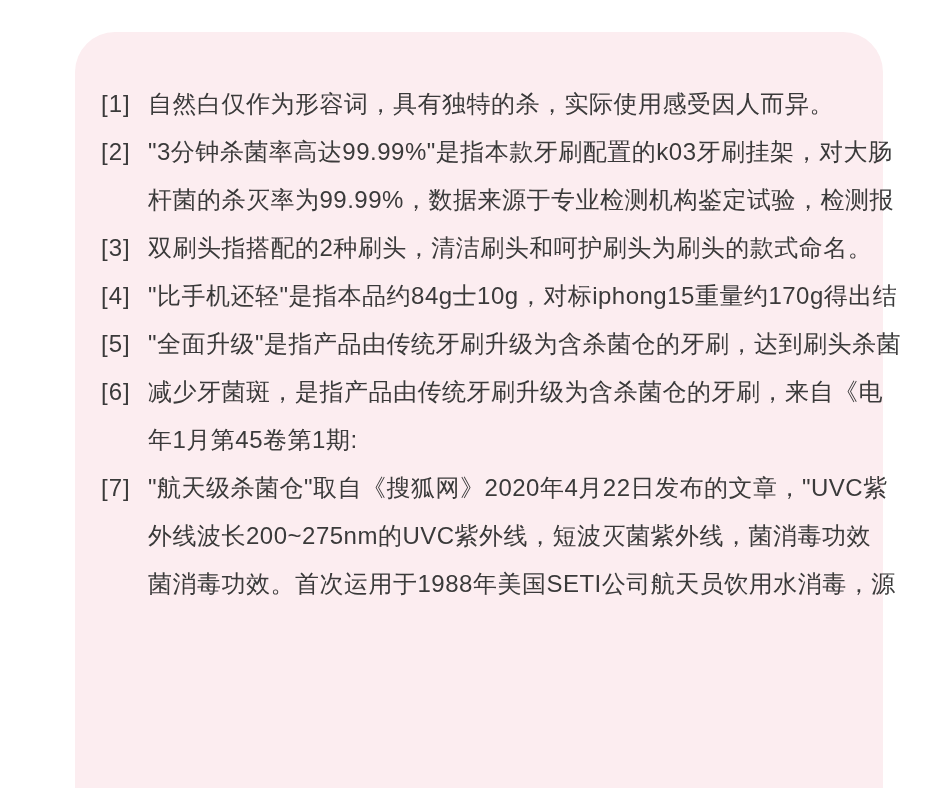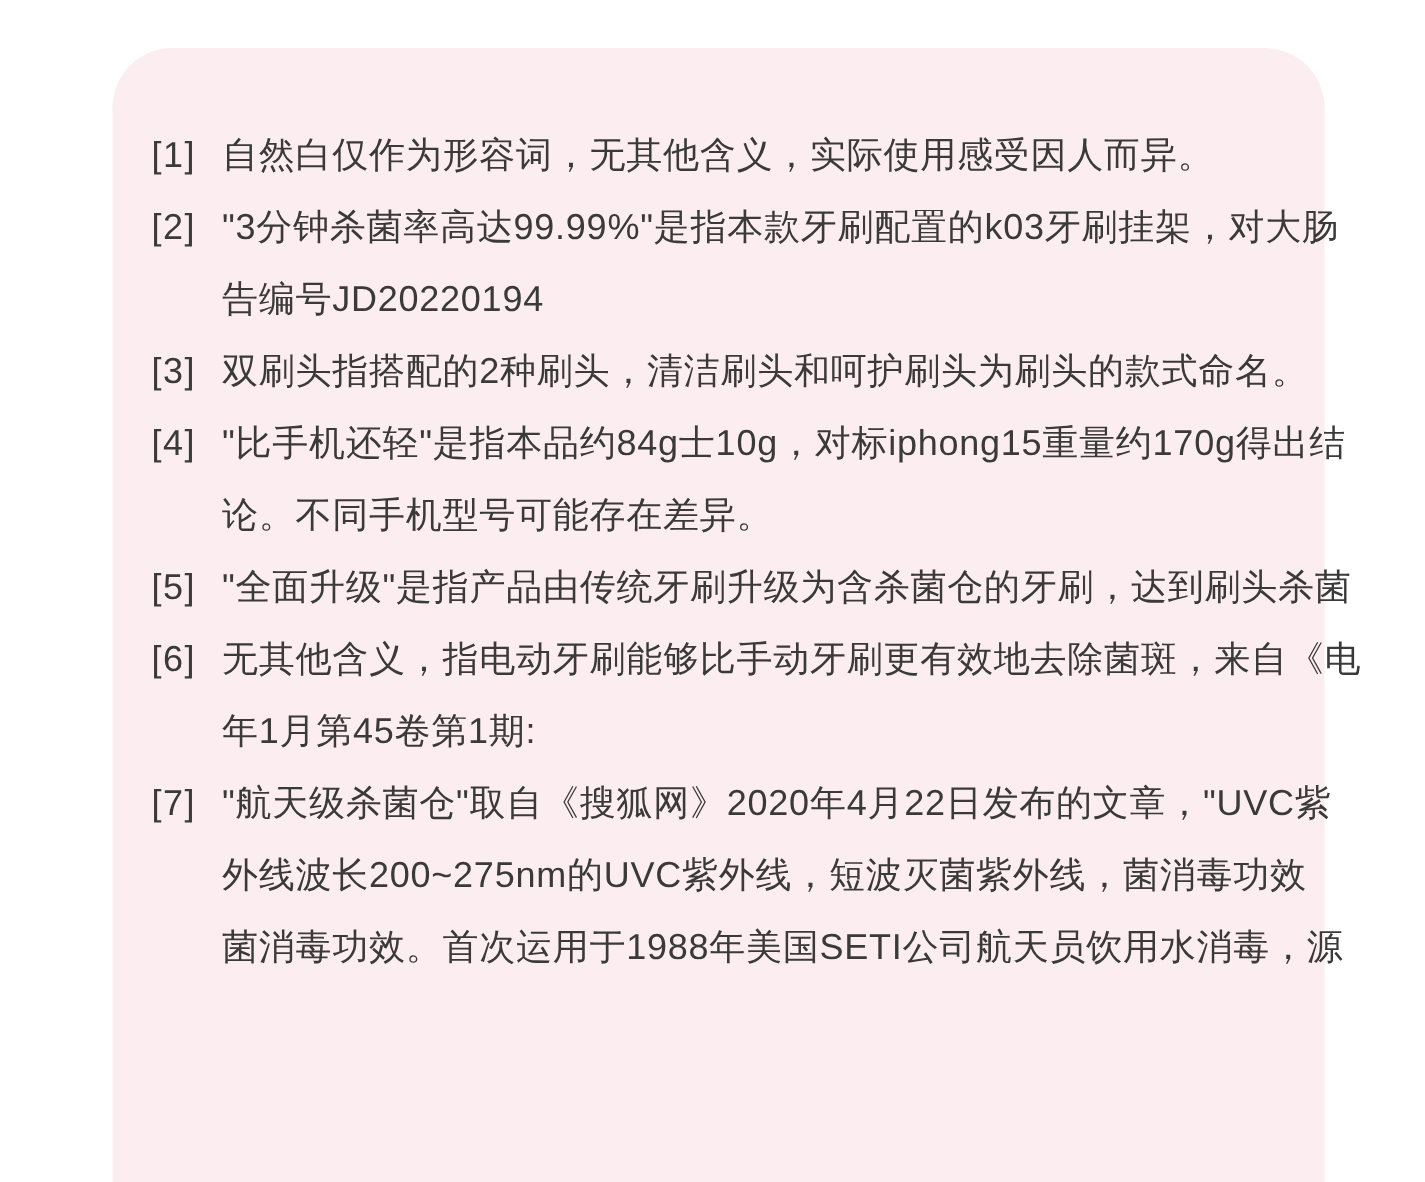--- a/index.html
+++ b/index.html
@@ -54,58 +54,57 @@
 </style>
 </head>
 <body style="background: rgb(255, 255, 255);">
 
 <div class="page">
   <section class="card" style="background: rgb(252, 237, 240);">
     <div class="content" id="footnote-list">
   <div class="footnote" style="color: rgb(58, 58, 58);">
     <span class="marker">[1]</span>
     <span class="lines">
-            <span class="line">自然白仅作为形容词，无其他含义，实际使用感受因人而异。</span>
+            <span class="line">自然白仅作为形容词，具有独特的杀，实际使用感受因人而异。</span>
           </span>
   </div>
 
   <div class="footnote" style="color: rgb(58, 58, 58);">
     <span class="marker">[2]</span>
     <span class="lines">
             <span class="line">"3分钟杀菌率高达99.99%"是指本款牙刷配置的k03牙刷挂架，对大肠</span>
-            <span class="line">告编号JD20220194</span>
+            <span class="line">杆菌的杀灭率为99.99%，数据来源于专业检测机构鉴定试验，检测报</span>
           </span>
   </div>
 
   <div class="footnote" style="color: rgb(58, 58, 58);">
     <span class="marker">[3]</span>
     <span class="lines">
             <span class="line">双刷头指搭配的2种刷头，清洁刷头和呵护刷头为刷头的款式命名。</span>
           </span>
   </div>
 
   <div class="footnote" style="color: rgb(58, 58, 58);">
     <span class="marker">[4]</span>
     <span class="lines">
             <span class="line">"比手机还轻"是指本品约84g士10g，对标iphong15重量约170g得出结</span>
-            <span class="line">论。不同手机型号可能存在差异。</span>
           </span>
   </div>
 
   <div class="footnote" style="color: rgb(58, 58, 58);">
     <span class="marker">[5]</span>
     <span class="lines">
             <span class="line">"全面升级"是指产品由传统牙刷升级为含杀菌仓的牙刷，达到刷头杀菌</span>
           </span>
   </div>
 
   <div class="footnote" style="color: rgb(58, 58, 58);">
     <span class="marker">[6]</span>
     <span class="lines">
-            <span class="line">无其他含义，指电动牙刷能够比手动牙刷更有效地去除菌斑，来自《电</span>
+            <span class="line">减少牙菌斑，是指产品由传统牙刷升级为含杀菌仓的牙刷，来自《电</span>
             <span class="line">年1月第45卷第1期:</span>
           </span>
   </div>
 
   <div class="footnote" style="color: rgb(58, 58, 58);">
     <span class="marker">[7]</span>
     <span class="lines">
             <span class="line">"航天级杀菌仓"取自《搜狐网》2020年4月22日发布的文章，"UVC紫</span>
             <span class="line">外线波长200~275nm的UVC紫外线，短波灭菌紫外线，菌消毒功效</span>
             <span class="line">菌消毒功效。首次运用于1988年美国SETI公司航天员饮用水消毒，源</span>

